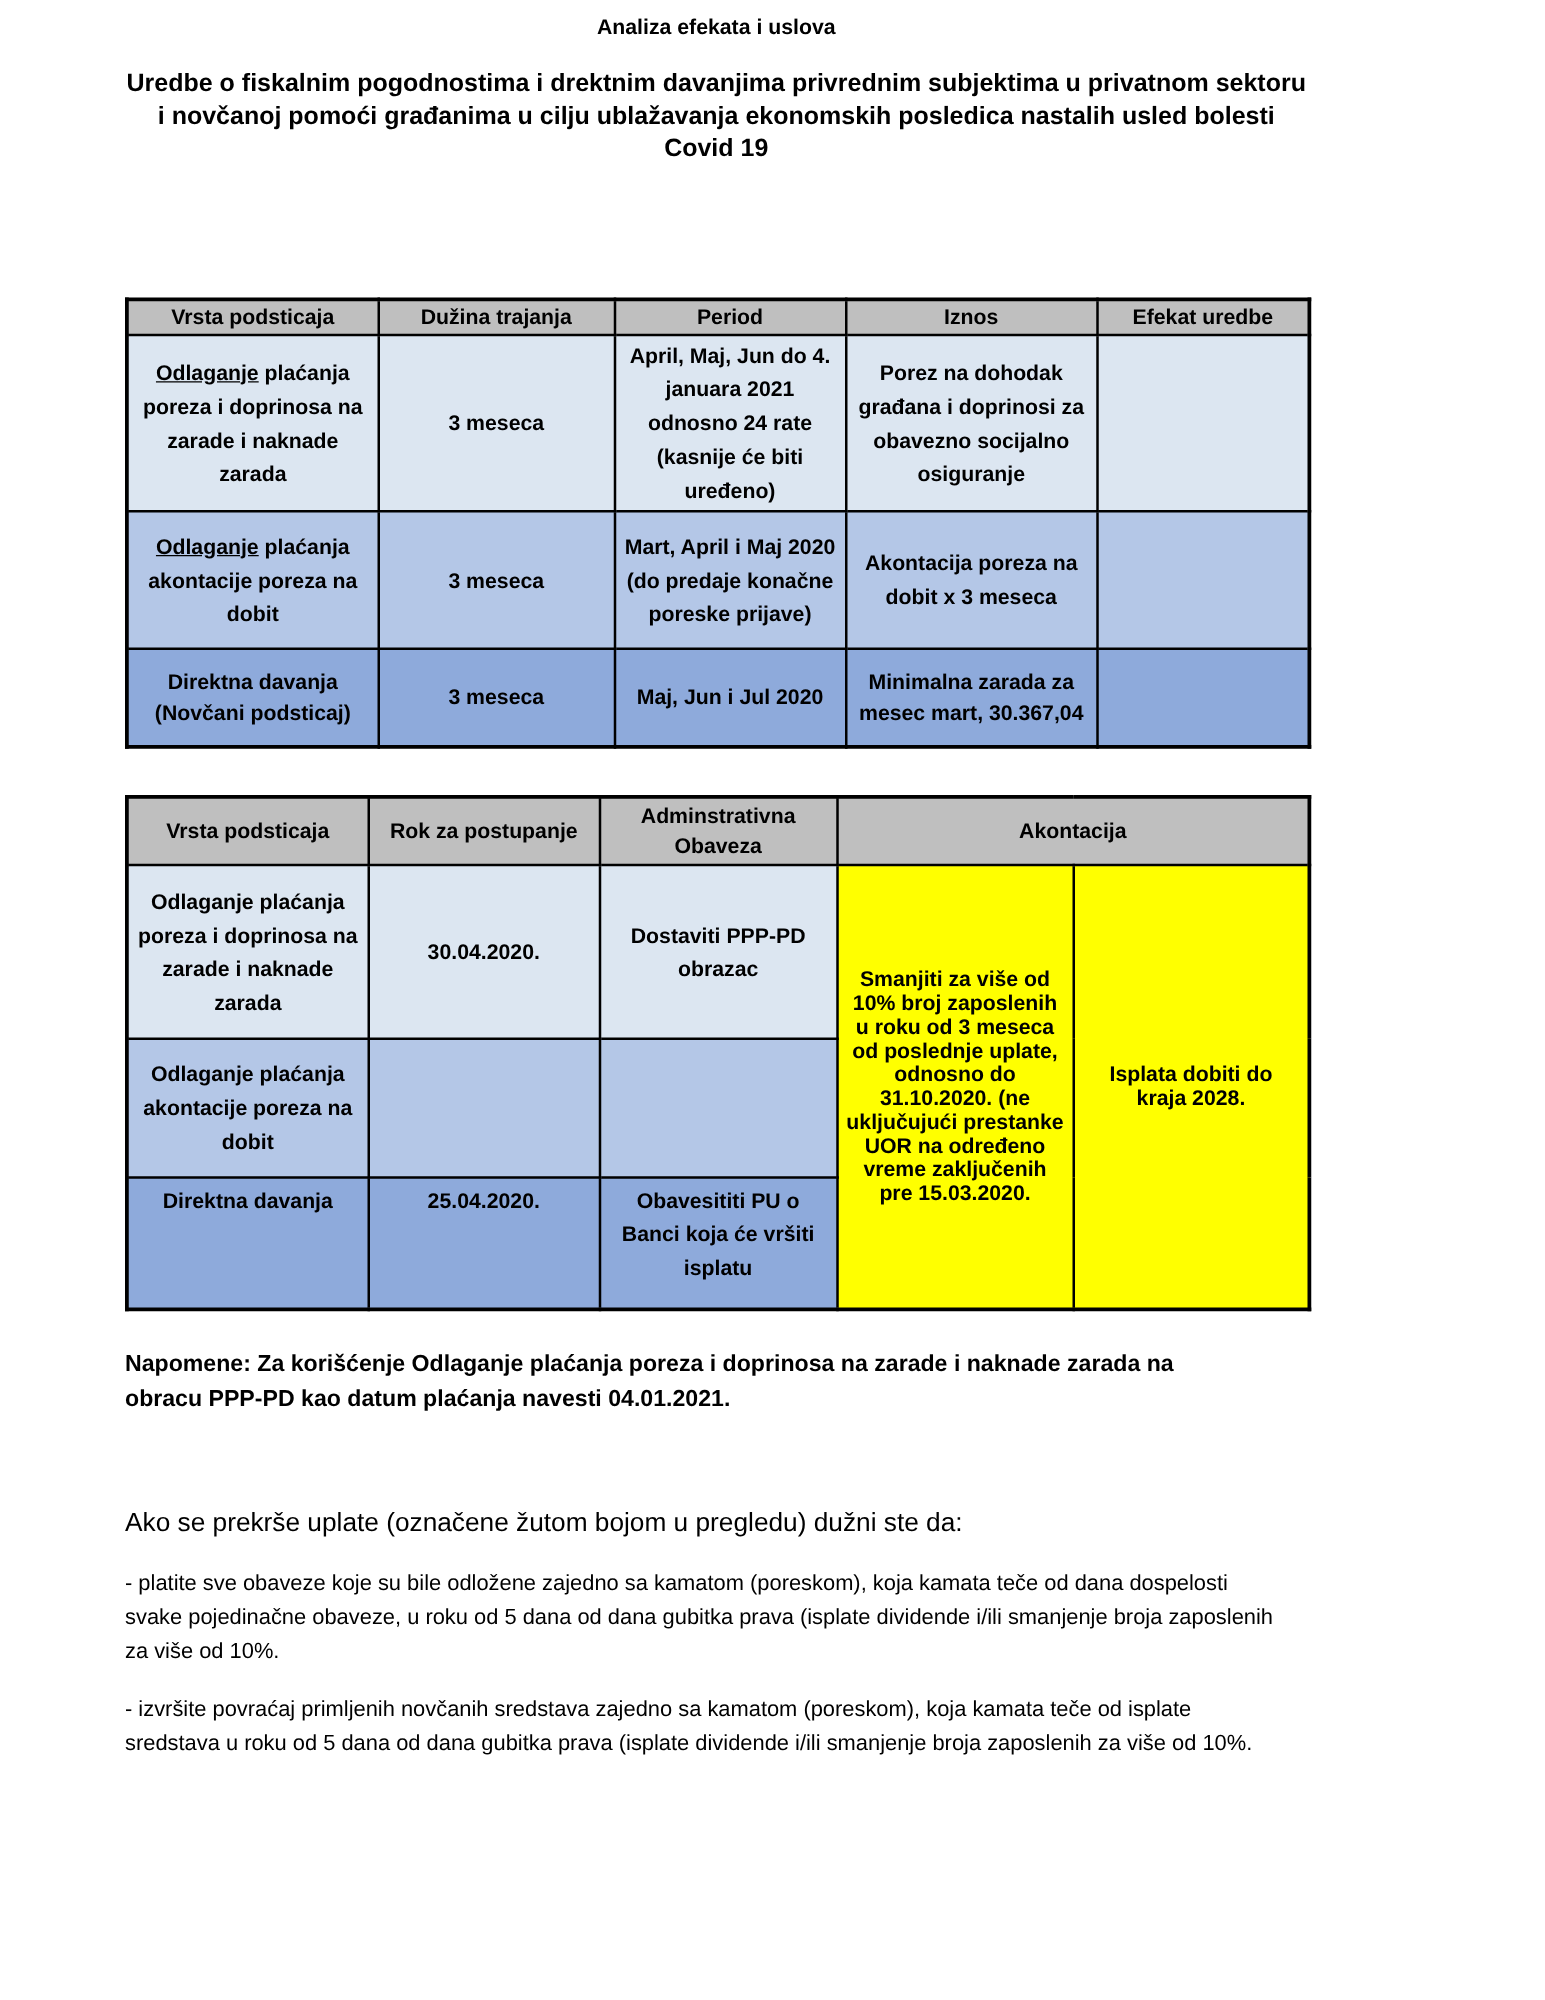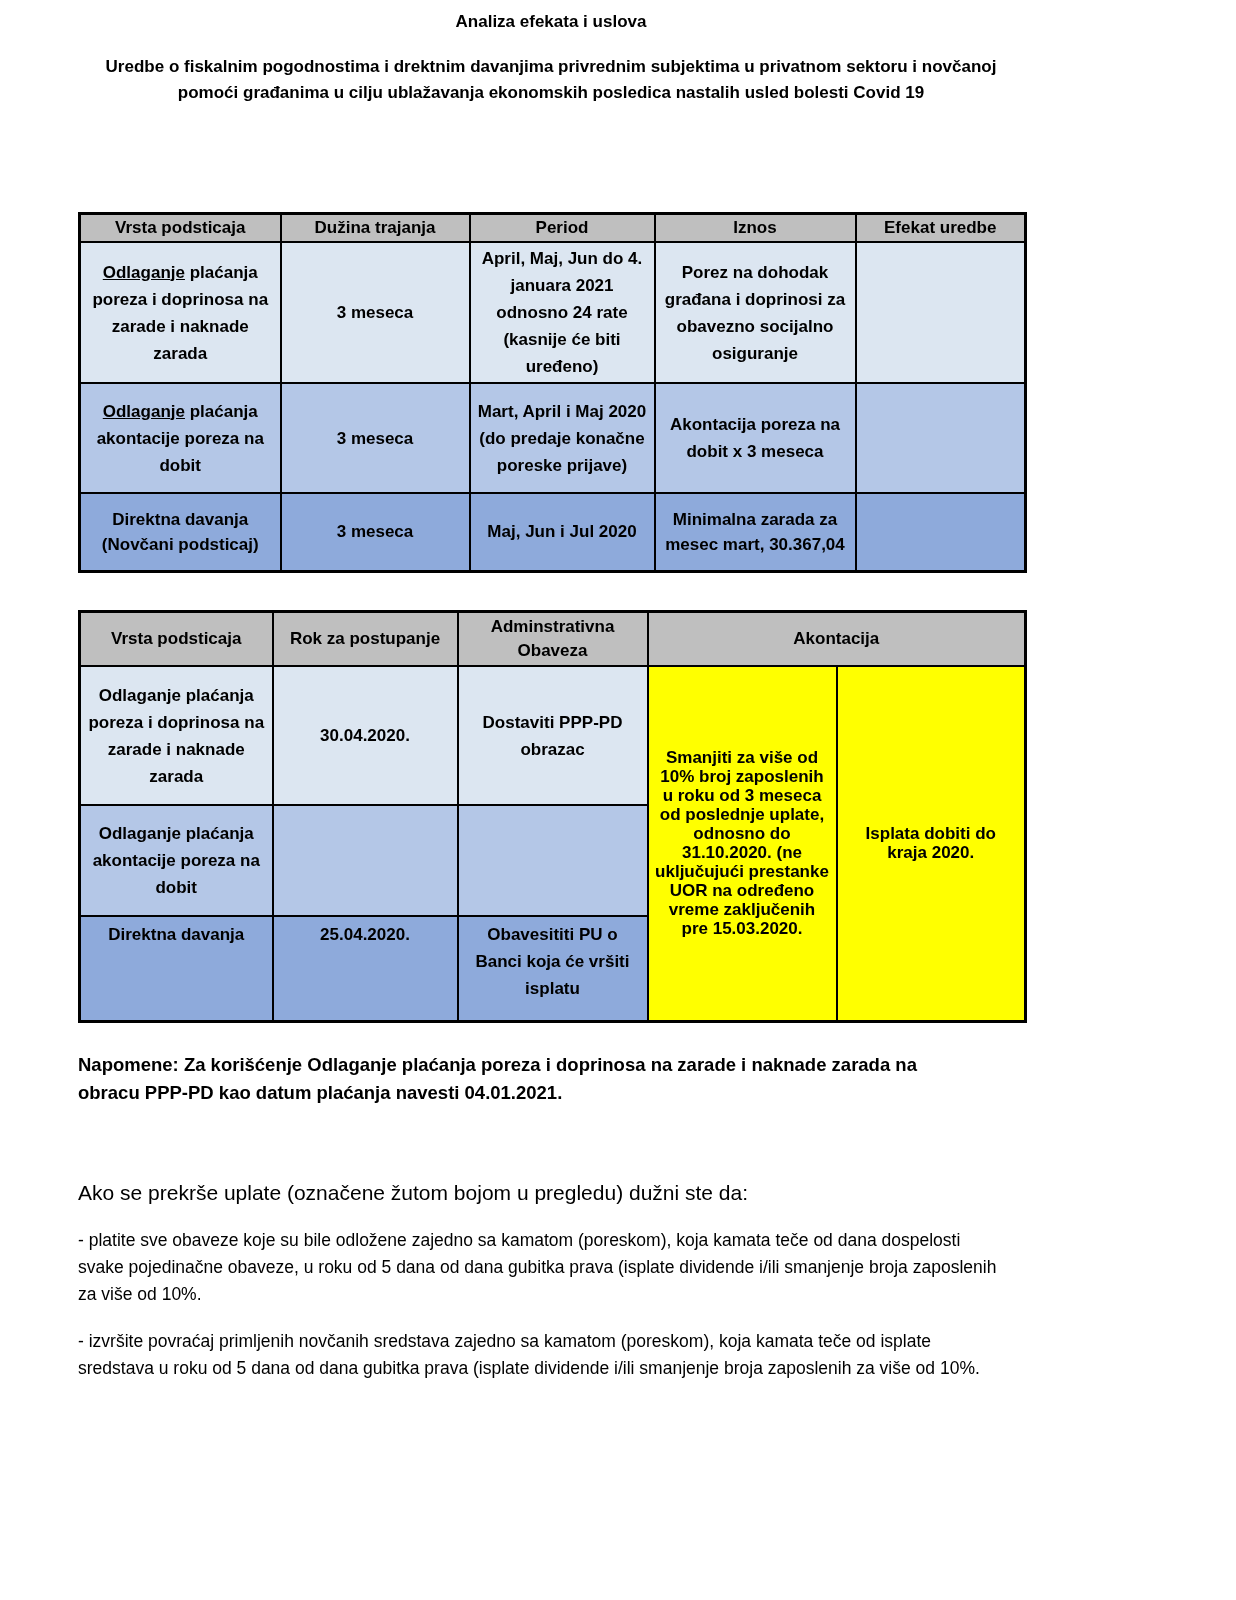--- a/index.html
+++ b/index.html
@@ -3,29 +3,29 @@
 <meta charset="utf-8">
 <style>
   * { box-sizing: border-box; }
   html, body { margin: 0; padding: 0; }
   body {
     width: 1236px; height: 1600px;
     background: #ffffff; color: #000;
     font-family: "Liberation Sans", sans-serif;
     overflow: hidden;
   }
-  .content { margin-left: 78px; width: 946px; }
+  .content { margin-left: 100px; width: 946px; }
 
   .doc-title {
     margin-top: 12px; text-align: center;
     font-size: 17px; font-weight: 700;
   }
   .doc-subtitle {
     margin-top: 22px; text-align: center;
-    font-size: 17px; font-weight: 700; line-height: 26px;
+    font-size: 20px; font-weight: 700; line-height: 26px;
   }
 
   table {
     border-collapse: collapse; width: 946px;
     table-layout: fixed;
   }
   table { border: 3px solid #000; }
   th, td { border: 2px solid #000; }
   th {
     background: #BFBFBF; font-size: 17px; font-weight: 700;
@@ -145,21 +145,21 @@
         <th>Adminstrativna Obaveza</th>
         <th colspan="2">Akontacija</th>
       </tr>
     </thead>
     <tbody>
       <tr class="r1">
         <td class="bg-light">Odlaganje plaćanja poreza  i doprinosa na zarade i naknade zarada</td>
         <td class="bg-light">30.04.2020.</td>
         <td class="bg-light">Dostaviti PPP-PD obrazac</td>
         <td class="bg-yel yel-span" rowspan="3">Smanjiti za više od 10% broj zaposlenih u roku od 3 meseca od poslednje uplate, odnosno do 31.10.2020. (ne uključujući prestanke UOR na određeno vreme zaključenih pre 15.03.2020.</td>
-        <td class="bg-yel yel-span" rowspan="3">Isplata dobiti do kraja 2020.</td>
+        <td class="bg-yel yel-span" rowspan="3">Isplata dobiti do kraja 2028.</td>
       </tr>
       <tr class="r2">
         <td class="bg-mid">Odlaganje plaćanja akontacije poreza na dobit</td>
         <td class="bg-mid"></td>
         <td class="bg-mid"></td>
       </tr>
       <tr class="r3">
         <td class="bg-dark">Direktna davanja</td>
         <td class="bg-dark">25.04.2020.</td>
         <td class="bg-dark">Obavesititi PU o Banci koja će vršiti isplatu</td>

